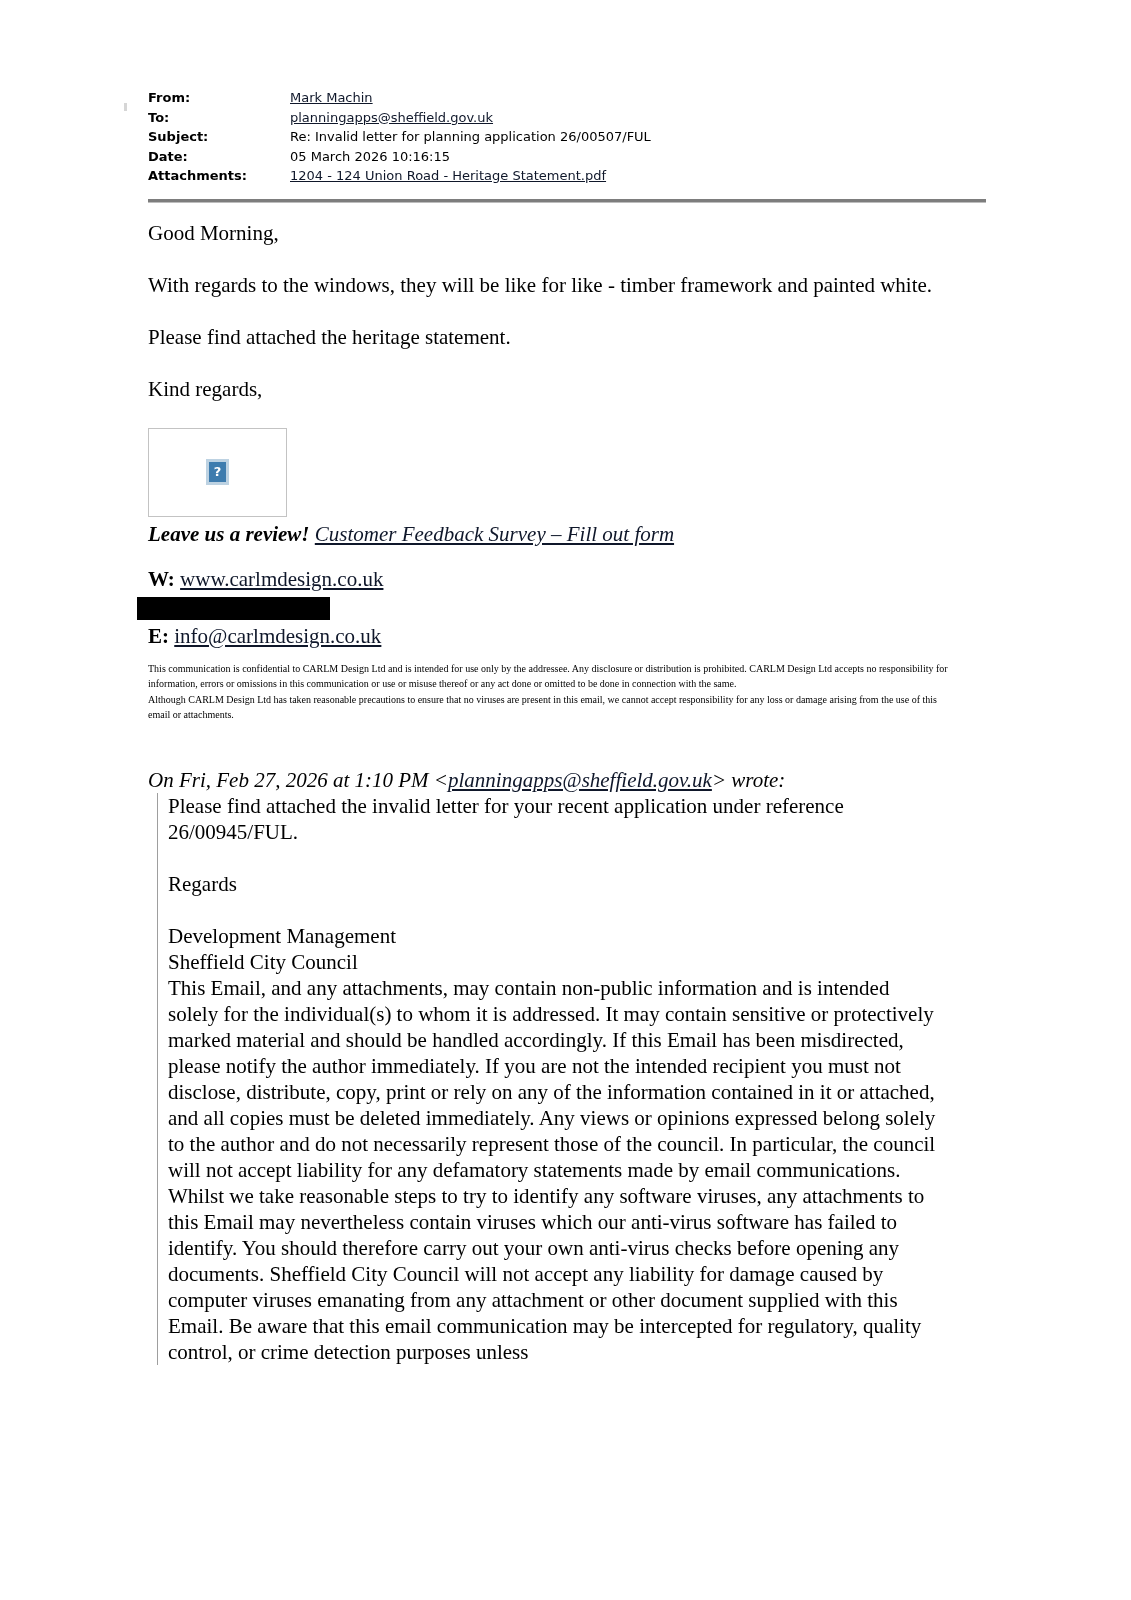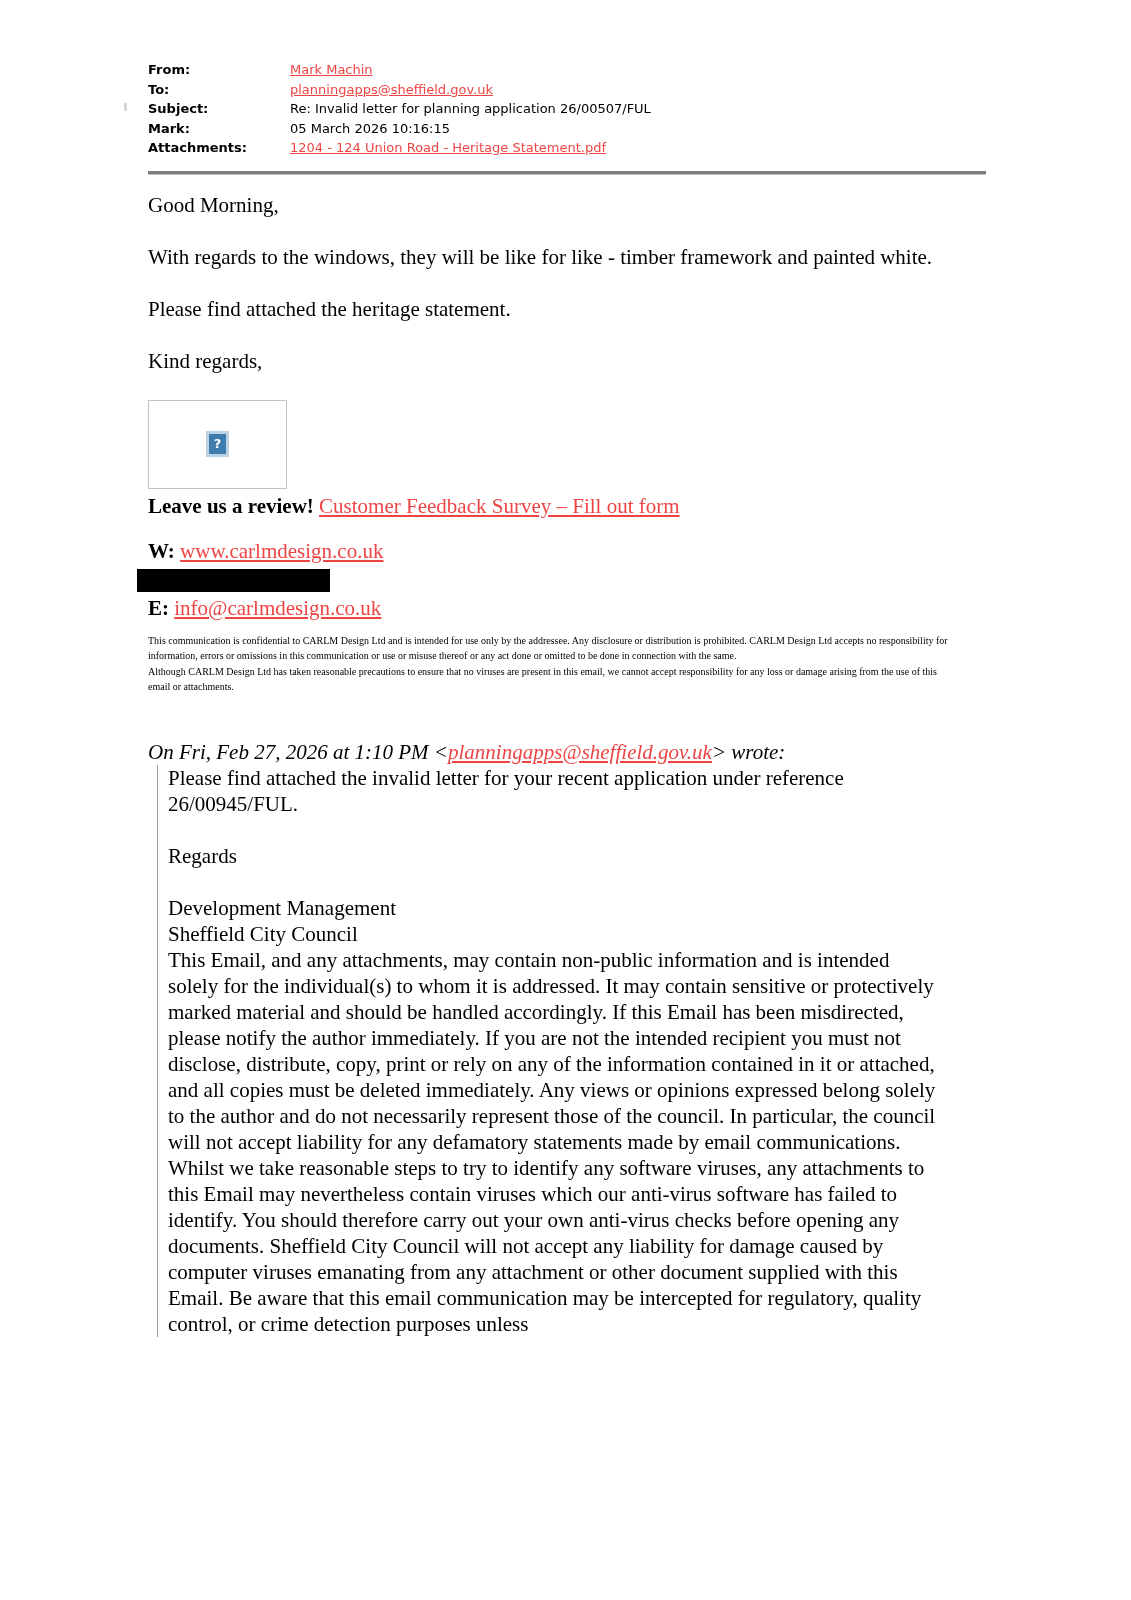--- a/index.html
+++ b/index.html
@@ -4,37 +4,37 @@
 <style>
   html, body { margin: 0; padding: 0; }
   body {
     width: 1131px; height: 1600px;
     background: #ffffff;
     color: #000000;
     overflow: hidden;
     font-family: "Liberation Serif", "DejaVu Serif", serif;
     position: relative;
   }
-  .page { padding: 60px 0 0 148px; }
+  .page { padding: 88px 0 0 148px; }
 
   .artifact {
     position: absolute; left: 124px; top: 103px;
     width: 3px; height: 8px; background: #d6d6d6;
   }
 
   
   .hdr {
     border-collapse: collapse;
     font-family: "DejaVu Sans", "Liberation Sans", sans-serif;
     font-size: 13px; line-height: 19.5px;
   }
   .hdr td { padding: 0; vertical-align: top; }
   .hdr td.hl { width: 142px; font-weight: bold; }
   a, .link {
-    color: #ef4444;
+    color: #0f172a;
     text-decoration: underline;
     cursor: pointer;
   }
   .divider {
     margin-top: 13px;
     width: 838px; height: 3px;
     background: #7d7d7d;
     border-bottom: 1px solid #bdbdbd;
   }
 
@@ -56,21 +56,21 @@
   .imgicon {
     display: flex; align-items: center; justify-content: center;
     width: 17px; height: 20px;
     background: #3e7cae;
     border: 3px solid #bdd2e2;
     color: #ffffff;
     font-family: "DejaVu Sans", sans-serif;
     font-size: 13px; font-weight: bold;
   }
 
-  p.review { margin: 0 0 19px 0 !important; }
+  p.review { margin: 0 0 19px 0 !important; font-style: italic; }
   p.wline  { margin: 0 !important; }
   .redaction {
     width: 193px; height: 23px;
     background: #000000;
     margin: 5px 0 3px -11px;
   }
   p.eline { margin: 3px 0 0 0 !important; }
 
   .fineprint {
     margin-top: 12px;
@@ -104,21 +104,21 @@
     </tr>
     <tr>
       <td class="hl">To:</td>
       <td><a>planningapps@sheffield.gov.uk</a></td>
     </tr>
     <tr>
       <td class="hl">Subject:</td>
       <td><span>Re: Invalid letter for planning application 26/00507/FUL</span></td>
     </tr>
     <tr>
-      <td class="hl">Mark:</td>
+      <td class="hl">Date:</td>
       <td><span>05 March 2026 10:16:15</span></td>
     </tr>
     <tr>
       <td class="hl">Attachments:</td>
       <td><a>1204 - 124 Union Road - Heritage Statement.pdf</a></td>
     </tr>
   </tbody>
     </table>
 
   <div class="divider"></div>

